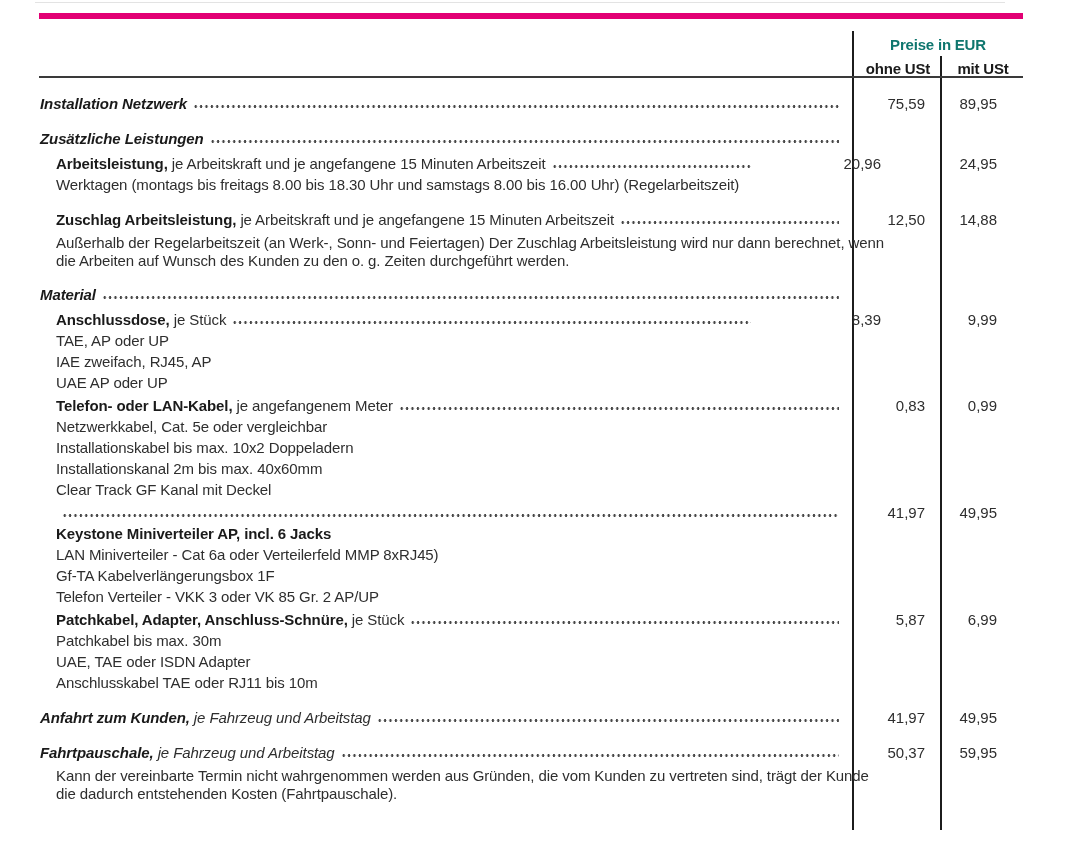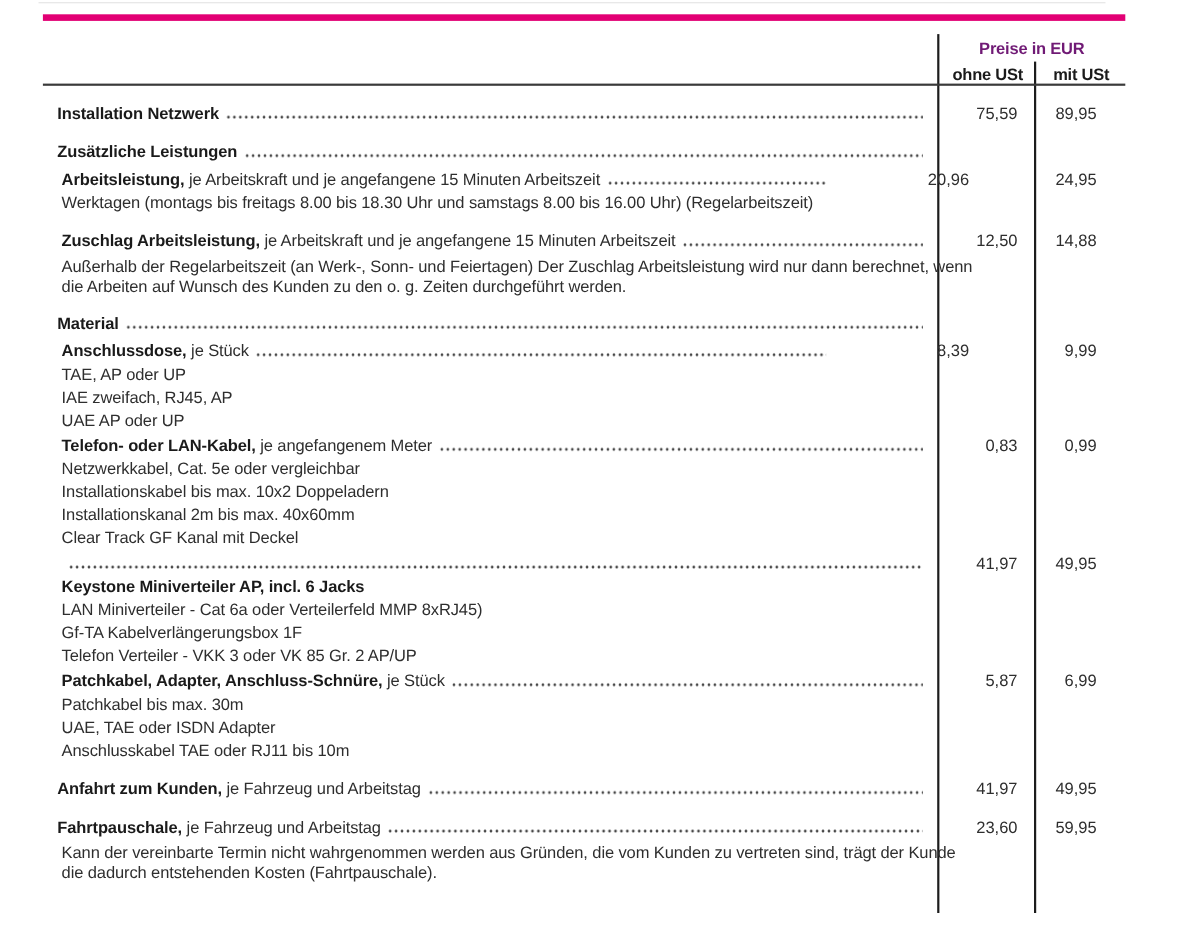--- a/index.html
+++ b/index.html
@@ -25,39 +25,39 @@
   .vline-mid  { left:940px; top:56px; height:774px; }
   .header-rule {
     position:absolute; left:39px; top:76px; width:984px; height:2px;
     background:#3a3a3a;
   }
   
   .price-header {
     position:absolute; left:853px; top:36px; width:170px;
   }
   .price-header-title {
-    text-align:center; font-weight:700; font-size:15px; color:#701a75;
+    text-align:center; font-weight:700; font-size:15px; color:#0f766e;
     letter-spacing:-0.2px;
   }
   .price-header-cols { display:flex; margin-top:7px; }
   .price-header-cols span {
     display:block; text-align:center; font-weight:700; font-size:15px;
     color:#1a1a1a; letter-spacing:-0.2px;
   }
   .col-ohne { width:92px; }
   .col-mit  { width:82px; }
   
   .rows { position:absolute; left:0; top:78px; width:1023px; }
   .row { display:flex; align-items:flex-start; line-height:21px; font-size:15px; }
   .row:first-child { margin-top:15px; }
   .gap-large { margin-top:14px; }
   .gap-small { margin-top:4px;gap:44px; }
   .gap-hair  { margin-top:2px; }
   .cell-label { flex:1 1 auto; display:flex; align-items:flex-start; min-width:0; padding-right:8px; }
-  .indent-0 .cell-label { padding-left:52px; }
+  .indent-0 .cell-label { padding-left:40px;font-style:italic; }
   .indent-1 .cell-label { padding-left:56px; }
   .indent-2 .cell-label { padding-left:56px; }
   .text { flex:0 1 auto; letter-spacing:-0.1px; }
   .row.has-leader .text { white-space:nowrap; }
   .lbl { font-weight:700; color:#1a1a1a; }
   .desc { font-weight:400; color:#2e2e2e; }
   .para .text { line-height:18px; padding-top:2px; }
   .leader {
     flex:1 1 12px; min-width:12px; height:21px;
     margin-left:6px; margin-right:6px;
@@ -279,21 +279,21 @@
           <span class="leader"></span>
         </div>
         <div class="price p1">41,97</div>
         <div class="price p2">49,95</div>
       </div>
       <div class="row indent-0 gap-large has-leader">
         <div class="cell-label">
           <div class="text"><span class="lbl">Fahrtpauschale,</span> <span class="desc">je Fahrzeug und Arbeitstag</span></div>
           <span class="leader"></span>
         </div>
-        <div class="price p1">23,60</div>
+        <div class="price p1">50,37</div>
         <div class="price p2">59,95</div>
       </div>
       <div class="row indent-2 gap-hair para">
         <div class="cell-label">
           <div class="text"><span class="desc">Kann der vereinbarte Termin nicht wahrgenommen werden aus Gründen, die vom Kunden zu vertreten sind, trägt der Kunde die dadurch entstehenden Kosten (Fahrtpauschale).</span></div>
         </div>
         <div class="price p1"></div>
         <div class="price p2"></div>
       </div>
     </div>

